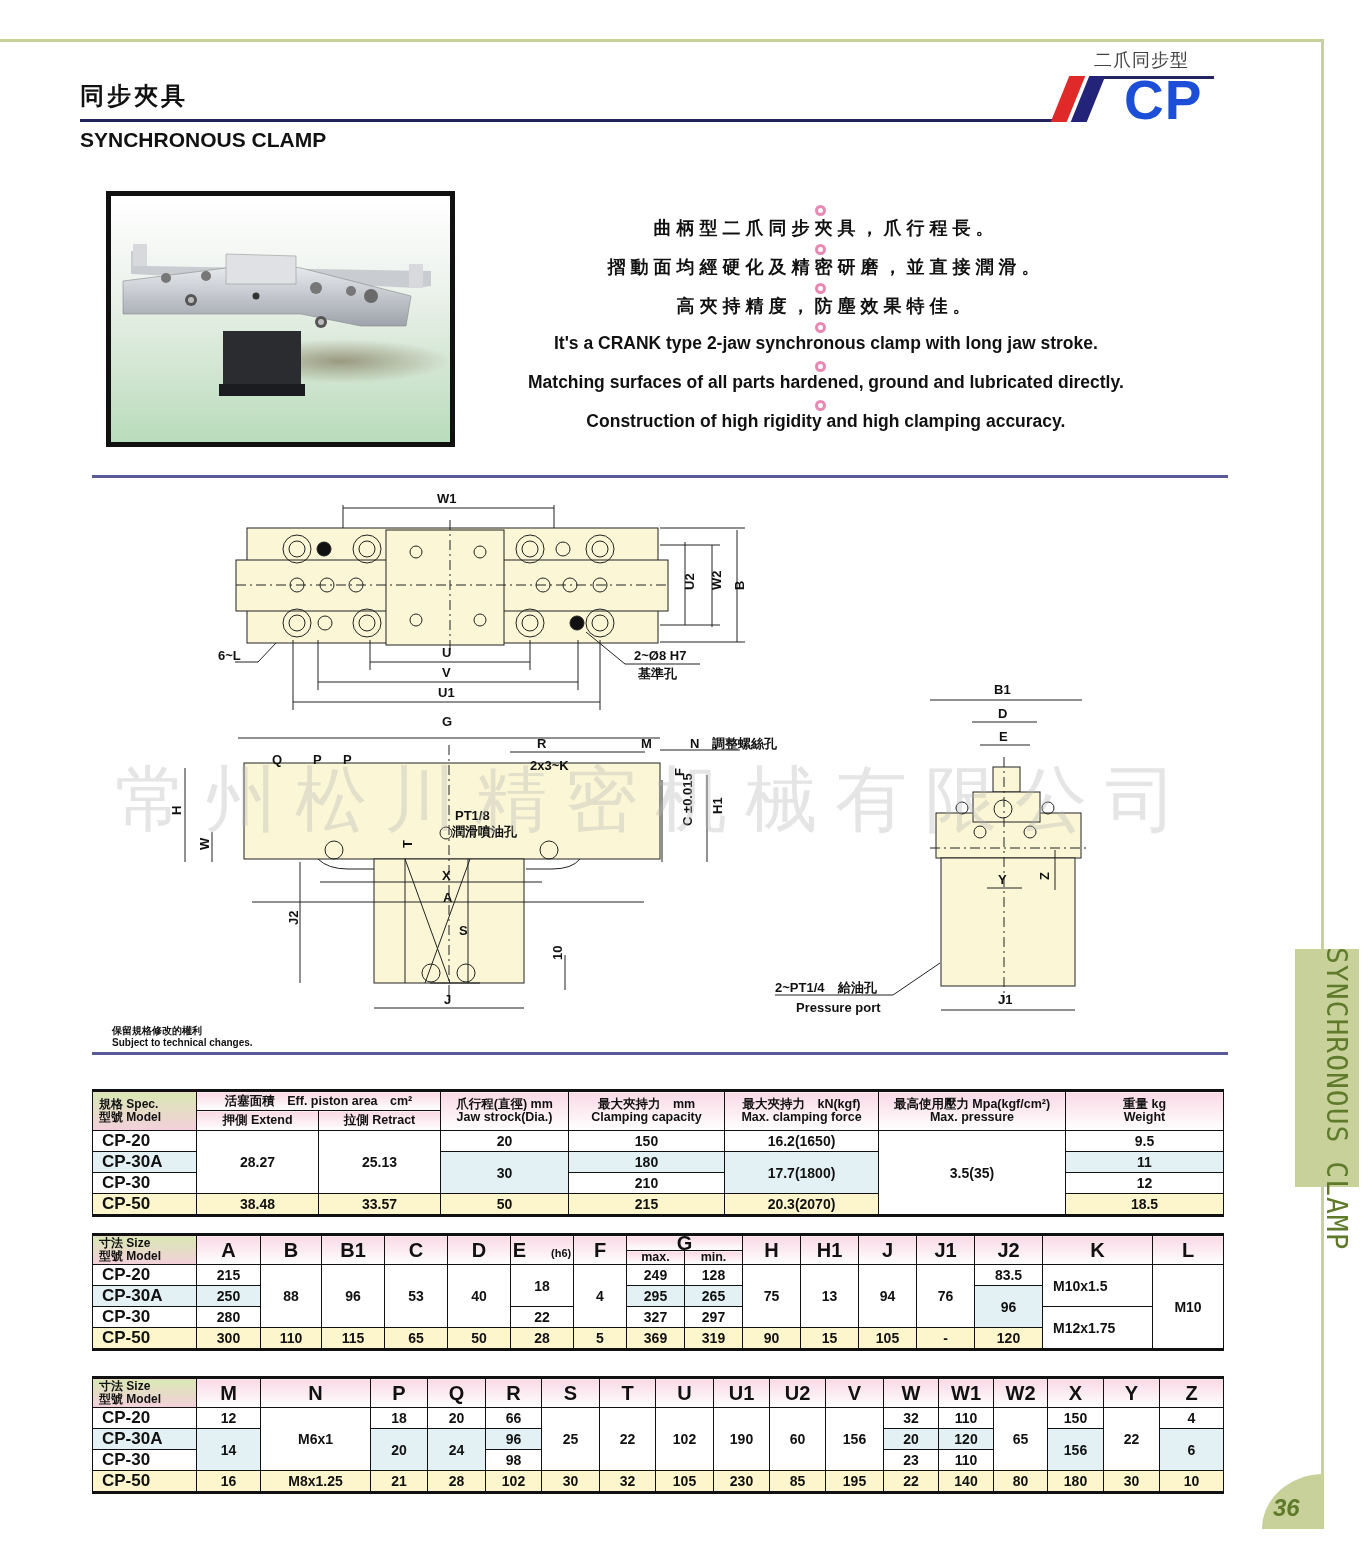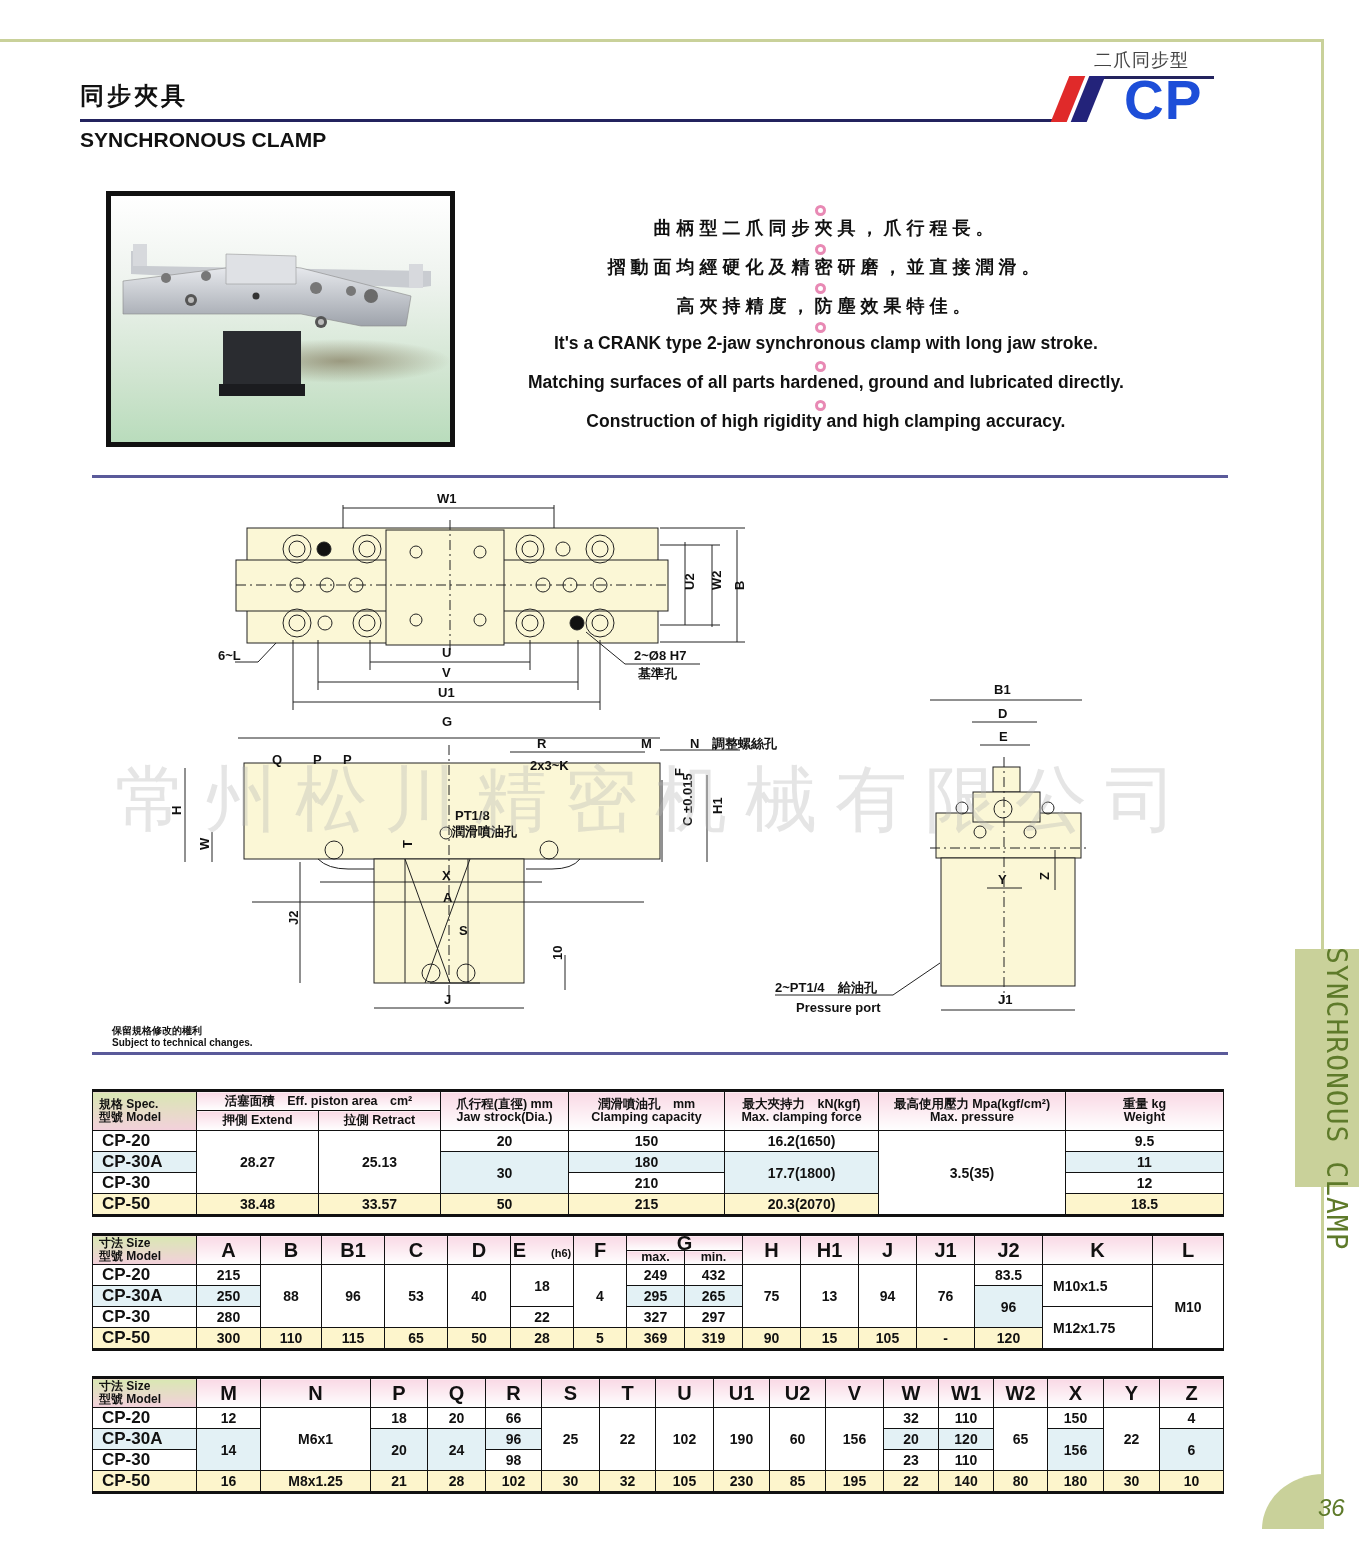--- a/index.html
+++ b/index.html
@@ -41,21 +41,21 @@
   table.spec th { background: linear-gradient(#f9d9e5, #ffffff); font-size: 20px; }
   table.spec th.small { font-size: 12.5px; line-height: 13px; }
   table.spec td.model { text-align: left; padding-left: 9px; font-size: 17px; font-weight: 900; }
   .blue { background: #e3f1f5; }
   .yellow { background: #fdf5cc; }
   .corner { background: linear-gradient(#d9e7b3, #f3d0db) !important; font-size: 12px !important; text-align: left; padding-left: 6px !important; line-height: 12px; }
 
   .side-tab { position: absolute; left: 1295px; top: 949px; width: 64px; height: 238px; background: #c9d19a; }
   .side-tab-text { position: absolute; left: 1307px; top: 1183px; transform: rotate(90deg); transform-origin: 0 0; font-size: 28px; color: #5e7a2a; font-family: "DejaVu Sans Mono", monospace; white-space: nowrap; letter-spacing: 1px; transform: translate(46px,-236px) rotate(90deg); }
   .page-corner { position: absolute; left: 1262px; top: 1474px; width: 62px; height: 55px; background: #c9d19a; border-top-left-radius: 62px 55px; }
-  .page-num { position: absolute; left: 1273px; top: 1494px; font-size: 24px; font-weight: normal; color: #5e7a2a; font-style: italic; margin-left: 45px; }
+  .page-num { position: absolute; left: 1273px; top: 1494px; font-size: 24px; font-weight: bold; color: #5e7a2a; font-style: italic; }
 </style>
 </head>
 <body>
 
 <div class="frame-top"></div>
 <div class="frame-right"></div>
 
 <div class="title-cn">同步夾具</div>
 <div class="title-rule"></div>
 <div class="title-en">SYNCHRONOUS CLAMP</div>
@@ -297,21 +297,21 @@
 </div>
 
 <div class="section-rule" style="top:1052px;"></div>
 
 <table class="spec" style="left:92px; top:1089px; width:1132px;">
   <tbody>
       <tr>
     <th rowspan="2" class="small corner" style="width:104px;"><span>規格 Spec.</span><br><span>型號 Model</span></th>
     <th colspan="2" class="small">活塞面積　Eff. piston area　cm²</th>
     <th rowspan="2" class="small" style="width:128px;"><span>爪行程(直徑) mm</span><br><span>Jaw strock(Dia.)</span></th>
-    <th rowspan="2" class="small" style="width:156px;"><span>潤滑噴油孔　mm</span><br><span>Clamping capacity</span></th>
+    <th rowspan="2" class="small" style="width:156px;"><span>最大夾持力　mm</span><br><span>Clamping capacity</span></th>
     <th rowspan="2" class="small" style="width:154px;"><span>最大夾持力　kN(kgf)</span><br><span>Max. clamping force</span></th>
     <th rowspan="2" class="small" style="width:187px;"><span>最高使用壓力 Mpa(kgf/cm²)</span><br><span>Max. pressure</span></th>
     <th rowspan="2" class="small"><span>重量 kg</span><br><span>Weight</span></th>
   </tr>
   <tr>
     <th class="small" style="width:122px;">押側 Extend</th>
     <th class="small" style="width:122px;">拉側 Retract</th>
   </tr>
   <tr>
     <td class="model">CP-20</td>
@@ -374,21 +374,21 @@
   <tr>
     <td class="model">CP-20</td>
     <td>215</td>
     <td rowspan="3">88</td>
     <td rowspan="3">96</td>
     <td rowspan="3">53</td>
     <td rowspan="3">40</td>
     <td rowspan="2">18</td>
     <td rowspan="3">4</td>
     <td>249</td>
-    <td>432</td>
+    <td>128</td>
     <td rowspan="3">75</td>
     <td rowspan="3">13</td>
     <td rowspan="3">94</td>
     <td rowspan="3">76</td>
     <td>83.5</td>
     <td rowspan="2" style="text-align:left; padding-left:10px;">M10x1.5</td>
     <td rowspan="4">M10</td>
   </tr>
   <tr>
     <td class="model blue">CP-30A</td>

